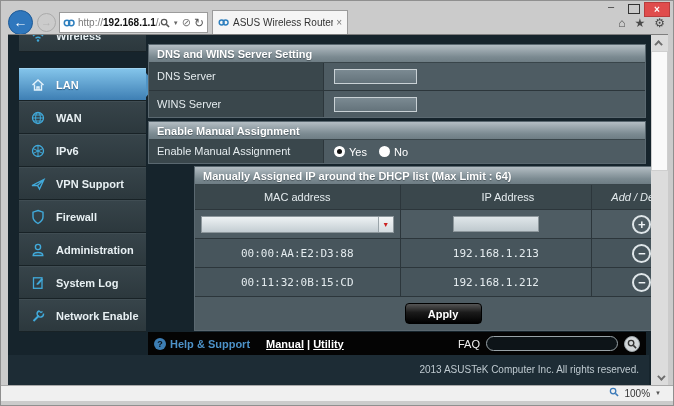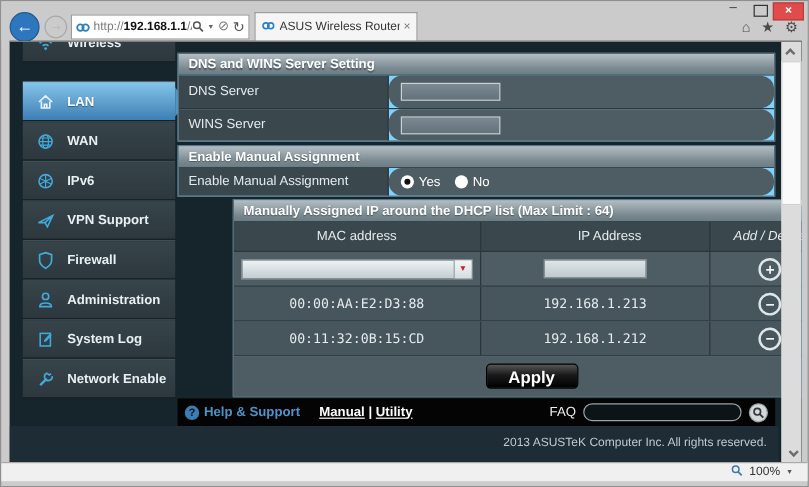--- a/index.html
+++ b/index.html
@@ -50,29 +50,29 @@
              border-bottom:1px solid #182226; border-top:1px solid #404d53;
              display:flex; align-items:center; color:#e8f0f3; font-size:11px; font-weight:bold; }
   .sb-icon { width:37px; display:flex; justify-content:center; flex:0 0 auto; }
   .sb-item.active { background:linear-gradient(#83c4ea,#3e7fb4); color:#fff;
                     text-shadow:0 1px 1px #2a5b83; border-top:1px solid #9fd3f0;margin-top:16px; }
   .sb-item.active::after { content:''; position:absolute; right:-10px; top:4px;
       border-left:10px solid #4f94c6; border-top:12px solid transparent; border-bottom:12px solid transparent; }
 
   
   .content { position:absolute; left:140px; top:0; width:498px; height:351px; font-size:11px; }
-  .section { position:absolute; left:0; width:498px; border:1px solid #5a6870; background:#7dd3fc; }
+  .section { position:absolute; left:0; width:498px; border:1px solid #5a6870; background:#eab308; }
   .sec-hd { height:18px; line-height:18px; padding-left:8px; color:#fff; font-weight:bold;
             background:linear-gradient(#b3bdc3,#7b8a91 70%,#6e7d84);
             text-shadow:0 1px 1px #49555b; border-bottom:1px solid #39454a; }
   .frow { display:flex; height:27px; }
   .frow + .frow { border-top:1px solid #2c363b; }
   .fl { width:175px; background:#3a474c; color:#e4ebee; line-height:26px; padding-left:8px;
         border-right:1px solid #2c363b; }
-  .fv { flex:1; display:flex; align-items:center; padding-left:10px; background:#4e5c63;border-radius:11px; }
+  .fv { flex:1; display:flex; align-items:center; padding-left:10px; background:#4e5c63; }
   .txt-in { width:83px; height:15px; background:linear-gradient(#7b8a92,#64737b);
             border:1px solid #c9d1d5; color:#fff; font-size:10px; padding:0 3px; }
   .radio-row { height:23px; }
   .radio-row .fl { line-height:22px; }
   .radio { width:11px; height:11px; border-radius:50%; background:#fff; display:inline-block;
            position:relative; margin-right:4px; }
   .radio.sel::after { content:''; position:absolute; left:3px; top:3px; width:5px; height:5px;
                       border-radius:50%; background:#111; }
   .radio-lbl { color:#fff; margin-right:12px; }
 
@@ -93,21 +93,21 @@
   .mac-select .sel-space { flex:1; }
   .mac-select .sel-btn { width:15px; background:linear-gradient(#f4f6f7,#d5dde1);
                 border-left:1px solid #9aa4a9; color:#c22; font-size:7px; line-height:15px; text-align:center; }
   .ip-in { width:86px; height:16px; background:linear-gradient(#dfe6e9,#bfc9ce);
            border:1px solid #8d979c; font-size:10px; color:#222; padding:0 3px; text-align:center; }
   .circ-btn { width:19px; height:19px; border-radius:50%; border:2px solid #dfe6e9;
               color:#eef3f5; font-size:13px; line-height:15px; text-align:center; font-weight:bold; }
   .apply-wrap { height:33px; display:flex; align-items:center; justify-content:center; background:#4e5c63; }
   .apply-btn { width:77px; height:21px; border:1px solid #000; border-radius:4px;
                background:linear-gradient(#555,#1a1a1a 45%,#000); color:#fff; font-weight:bold;
-               font-size:14px; font-family:"Liberation Sans",sans-serif; }
+               font-size:11px; font-family:"Liberation Sans",sans-serif; }
 
   
   .foot-bar { position:absolute; left:0; top:297px; width:498px; height:23px; background:#040404;
               display:flex; align-items:center; padding:0 6px; }
   .help-ic { width:12px; height:12px; border-radius:50%; background:#3c7db3; color:#081018;
              font-size:9px; font-weight:bold; line-height:12px; text-align:center; margin-right:4px; }
   .help-lbl { color:#4d92c8; font-weight:bold; }
   .mu { color:#fff; font-weight:bold; margin-left:16px; }
   .mu .u { text-decoration:underline; }
   .faq-grp { margin-left:auto; display:flex; align-items:center; gap:6px; }

